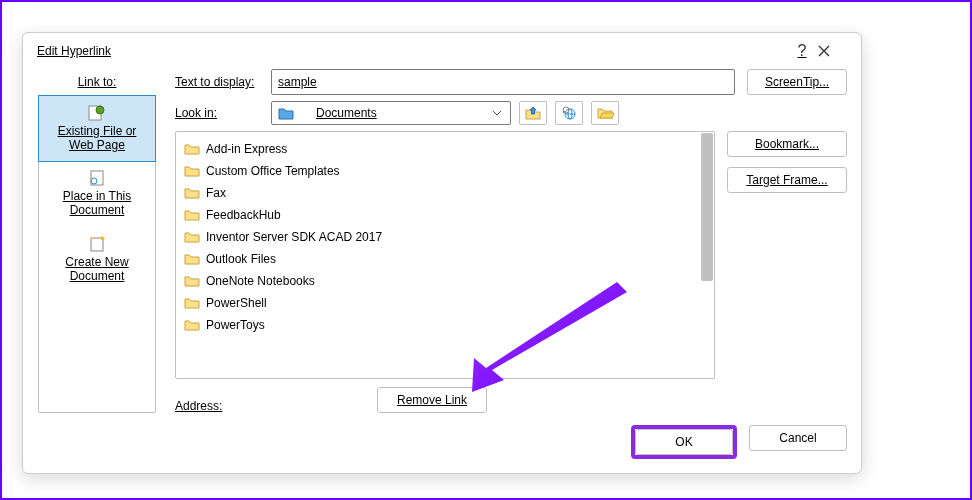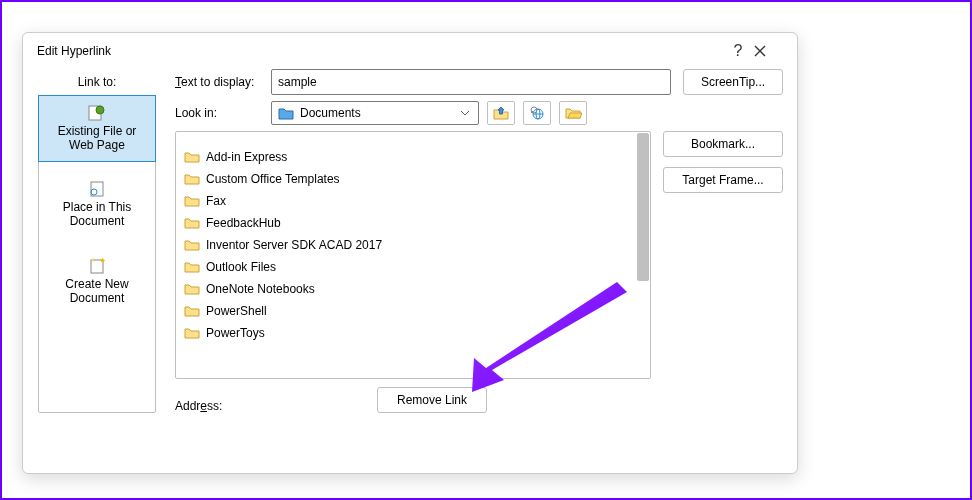--- a/index.html
+++ b/index.html
@@ -1,52 +1,52 @@
 <!DOCTYPE html>
 <html><head>
 <meta charset="utf-8">
 <style>
   * { box-sizing: border-box; font-family: "Segoe UI", Tahoma, sans-serif; font-size: 12px; }
   body { margin: 0; width: 972px; height: 500px; background: #fff; border: 2px solid #6a00ff; position: relative; }
   .dialog {
-    position: absolute; left: 20px; top: 30px; width: 776px; height: 442px;
+    position: absolute; left: 20px; top: 30px; width: 840px; height: 442px;
     background: #fff; border: 1px solid #ccc; border-radius: 6px;
     box-shadow: 0 5px 18px rgba(0,0,0,0.15);
-    display: flex; flex-direction: column;
+    display: flex; flex-direction: column; text-decoration: underline;
   }
   .titlebar { display: flex; align-items: center; height: 36px; padding: 0 14px; }
   .titlebar .title { flex: 1; font-size: 12px; }
   .titlebar .help { width: 30px; text-align: center; font-size: 16px; color: #333; cursor: pointer; }
   .titlebar .close { width: 30px; text-align: center; color: #333; cursor: pointer; }
   .titlebar .close svg { width: 14px; height: 14px; }
   .body { flex: 1; display: flex; padding: 0 14px 60px 14px; }
   
   .linkto-col { width: 120px; display:flex; flex-direction:column; align-items:center; }
   .linkto-label { padding: 6px 0 6px 0; }
-  .linkto-box { width: 118px; border: 1px solid #bfbfbf; border-radius: 2px; display:flex; flex-direction:column; flex:1;gap:11px; }
+  .linkto-box { width: 118px; border: 1px solid #bfbfbf; border-radius: 2px; display:flex; flex-direction:column; flex:1; }
   .linkto-item { padding: 9px 4px; text-align: center; border-bottom: 1px solid transparent; cursor:pointer; }
   .linkto-item.selected { background: #cde6f7; border: 1px solid #2a8dd4; margin:-1px; }
   .linkto-item .ic { display:block; margin:0 auto 3px auto; }
   
   .mid { flex:1; display:flex; flex-direction:column; margin-left: 18px; position:relative; }
   .row { display:flex; align-items:center; margin-bottom: 6px; }
   .row-label { width: 96px; }
   .text-input { flex:1; height:24px; border:1px solid #7a7a7a; border-radius:2px; padding:12px 6px; background:#fff; }
   .lookin-select { flex:1; height:24px; border:1px solid #7a7a7a; border-radius:2px; display:flex; align-items:center; padding:0 4px 0 6px; background:#fff; justify-content:space-between;}
-  .folder-select-text { display:flex; align-items:center; gap:6px; }
+  .folder-select-text { display:flex; align-items:center; gap:22px; }
   .chev { width:18px; display:flex; align-items:center; justify-content:center; }
   .icon-btn { width:28px; height:24px; border:1px solid #bfbfbf; border-radius:2px; margin-left:8px; display:flex; align-items:center; justify-content:center; cursor:pointer; background:#fff; }
   
   .browser { flex:1; display:flex; border:1px solid #bfbfbf; border-radius:2px; min-height: 0; }
   .tabs { width: 112px; display:flex; flex-direction:column; }
   .tab { flex:1; display:flex; align-items:center; justify-content:center; text-align:center; border-right:1px solid #bfbfbf; border-bottom:1px solid #bfbfbf; cursor:pointer; padding: 0 4px; }
   .tab:last-child { border-bottom:none; }
   .tab.selected { background:#cde6f7; border:1px solid #2a8dd4; margin:-1px 0 -1px -1px; border-right:1px solid #2a8dd4;}
   .filelist { flex:1; overflow:hidden; position:relative; }
-  .filelist-inner { position:absolute; top:12px; left:0; right:14px; padding: 2px 0; }
+  .filelist-inner { position:absolute; top:4px; left:0; right:14px; padding: 2px 0; }
   .file-item { display:flex; align-items:center; height:22px; padding-left:8px; gap:6px; cursor:pointer;}
   .scrollbar { position:absolute; right:1px; top:1px; width:12px; height:60%; background:#c0c0c0; border-radius:2px; }
   
   .right-col { width: 120px; margin-left: 12px; display:flex; flex-direction:column; gap:10px; }
   .btn { height:26px; border:1px solid #bfbfbf; border-radius:3px; background:#fff; display:flex; align-items:center; justify-content:center; cursor:pointer; padding: 0 8px; white-space:nowrap; }
   
   .addr-row { display:flex; align-items:flex-end; margin-top:8px;gap:47px; }
   .addr-field { flex:1; height:24px; border:1px solid #7a7a7a; border-radius:2px; display:flex; align-items:center; background:#fff;}
   .addr-field input { flex:1; border:none; outline:none; padding:2px 6px; font-size:12px; }
   .addr-field .chev { border-left:1px solid #ccc; height:100%; }
@@ -227,20 +227,26 @@
 
       <div class="addr-row">
         <div class="row-label">Addr<span class="ul">e</span>ss:</div>
         <div style="width:12px"></div>
         <div class="btn" style="width:110px">Remove Link</div>
       </div>
 
     </div>
   </div>
 
+  <div class="footer">
+    <div class="ok-hi">
+      <div class="foot-btn">OK</div>
+    </div>
+    <div class="foot-btn">Cancel</div>
+  </div>
 
 </div>
 
 <svg class="arrow" width="972" height="500" style="left:0;top:0">
   <defs>
     <linearGradient id="g" x1="0" y1="0" x2="1" y2="1">
       <stop offset="0%" stop-color="#9b30ff"></stop>
         <stop offset="100%" stop-color="#6a00ff"></stop>
     </linearGradient>
   </defs>

